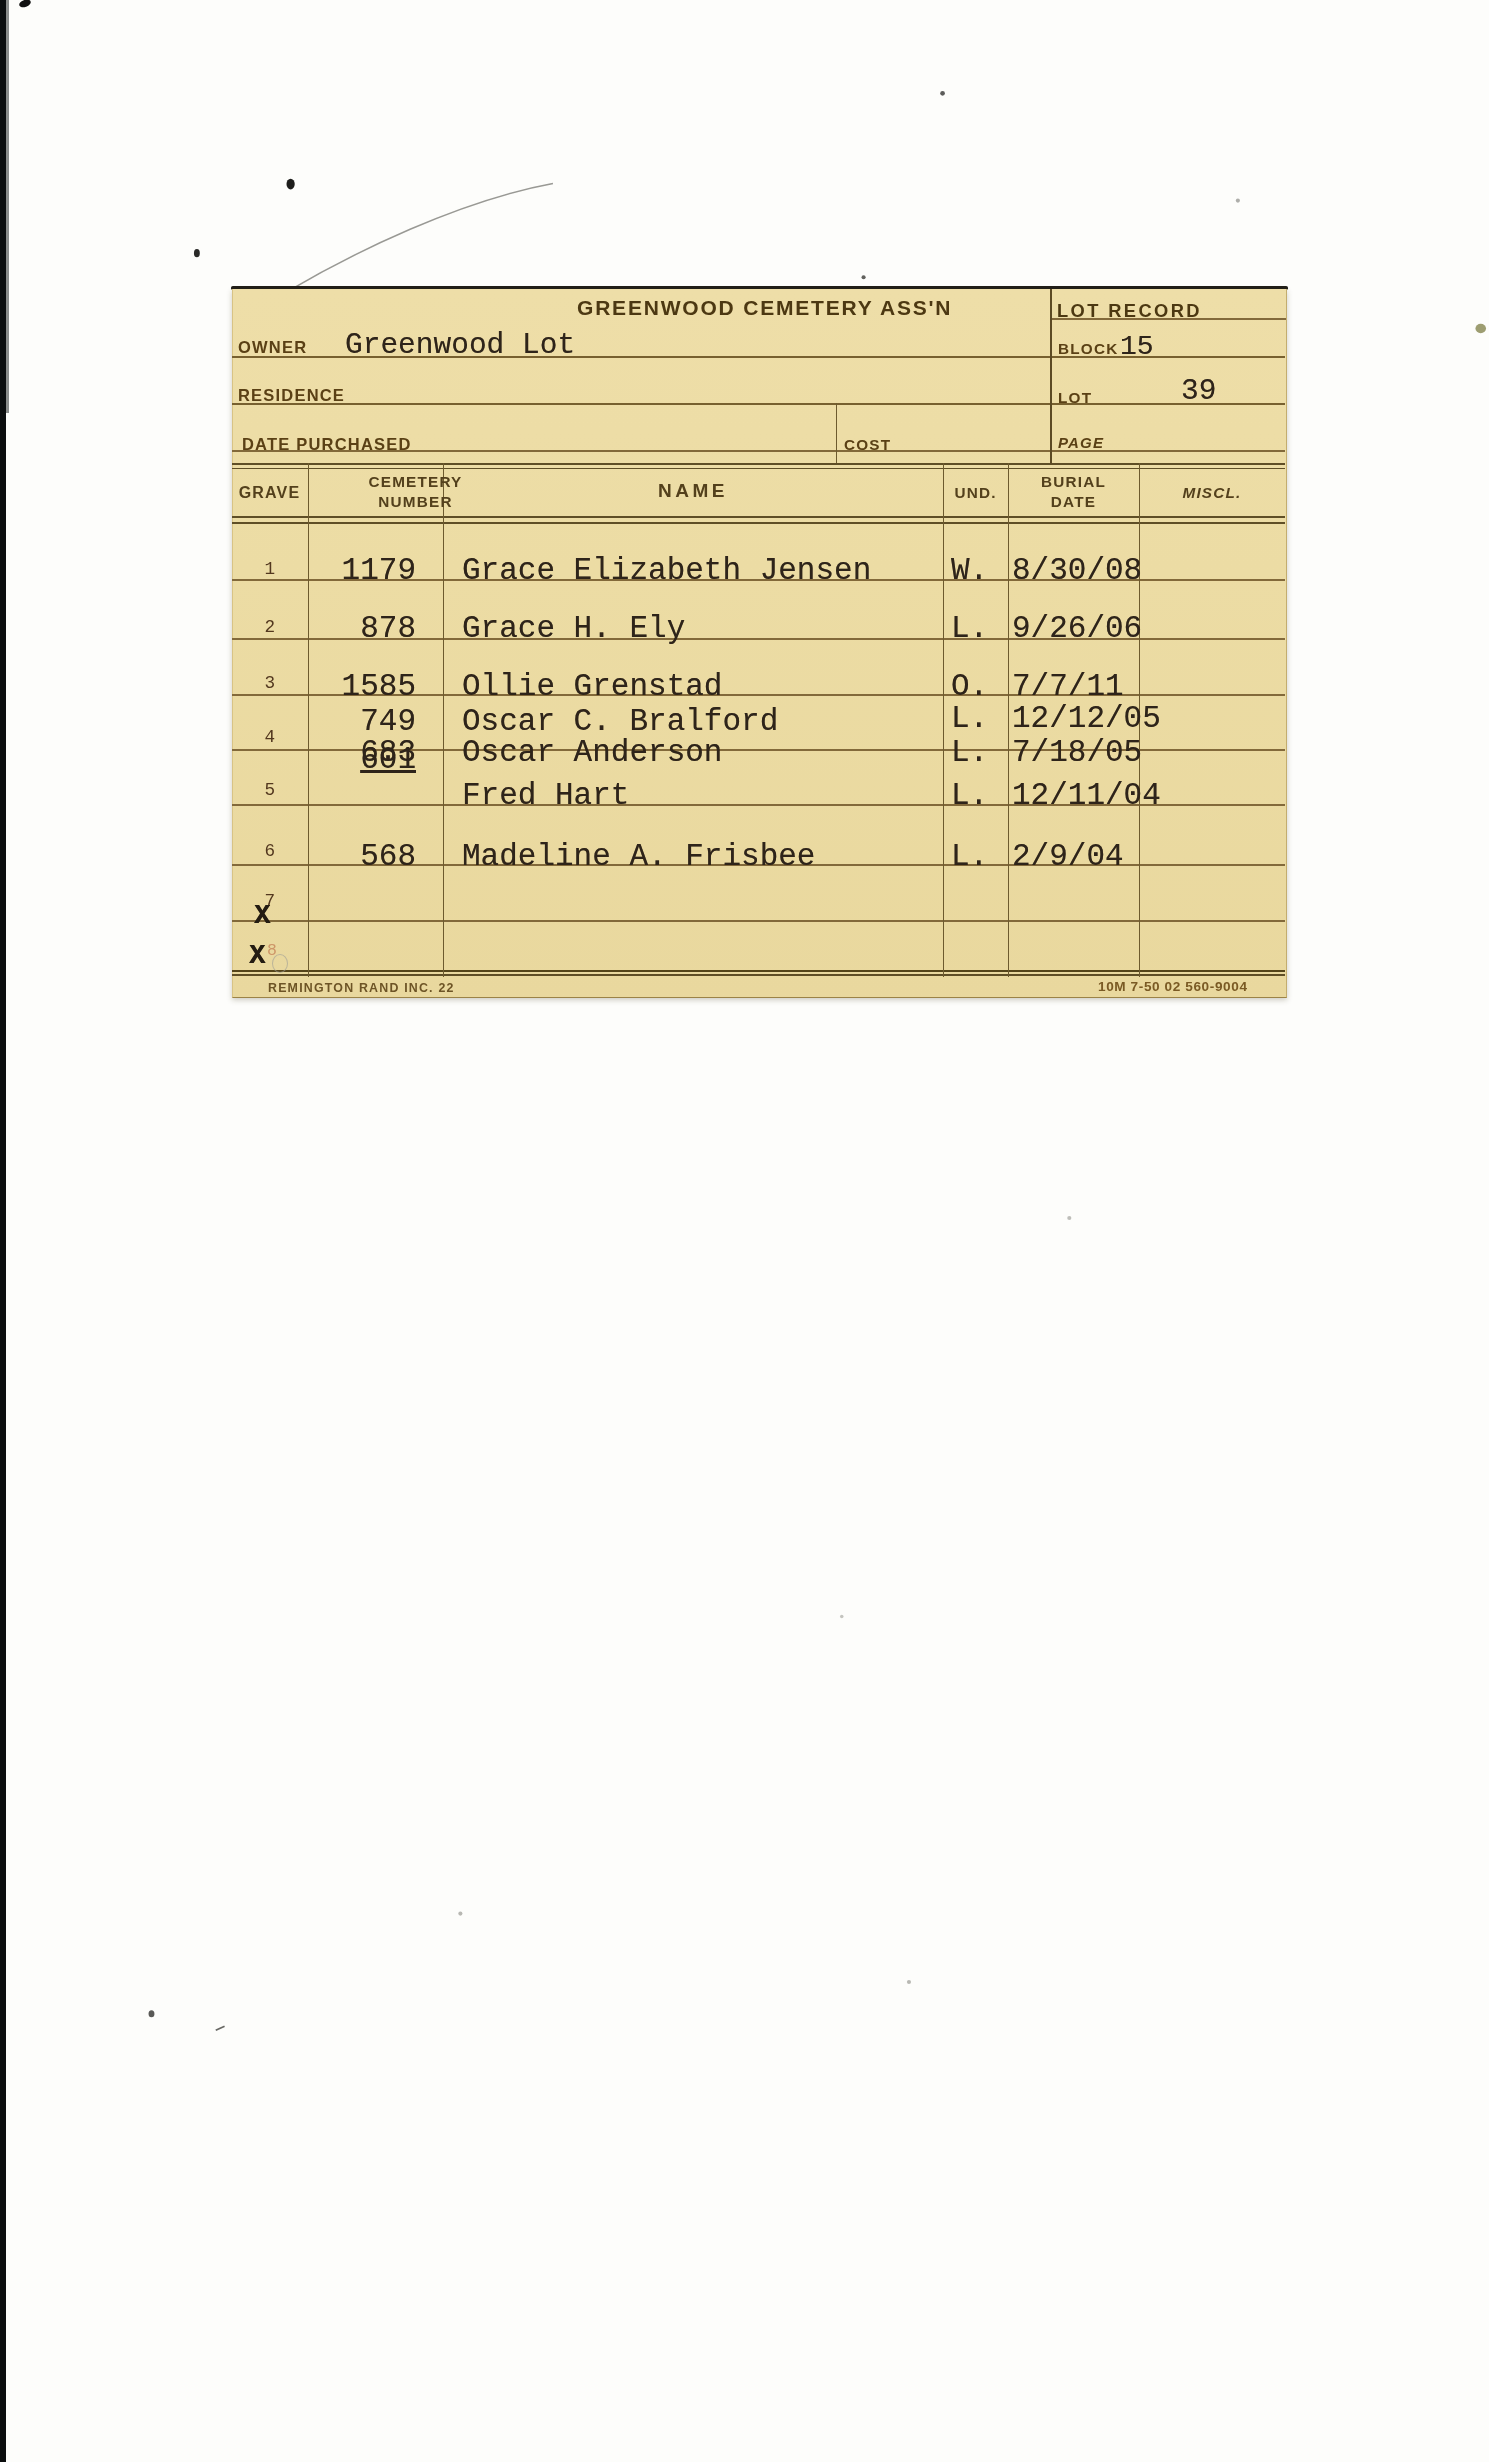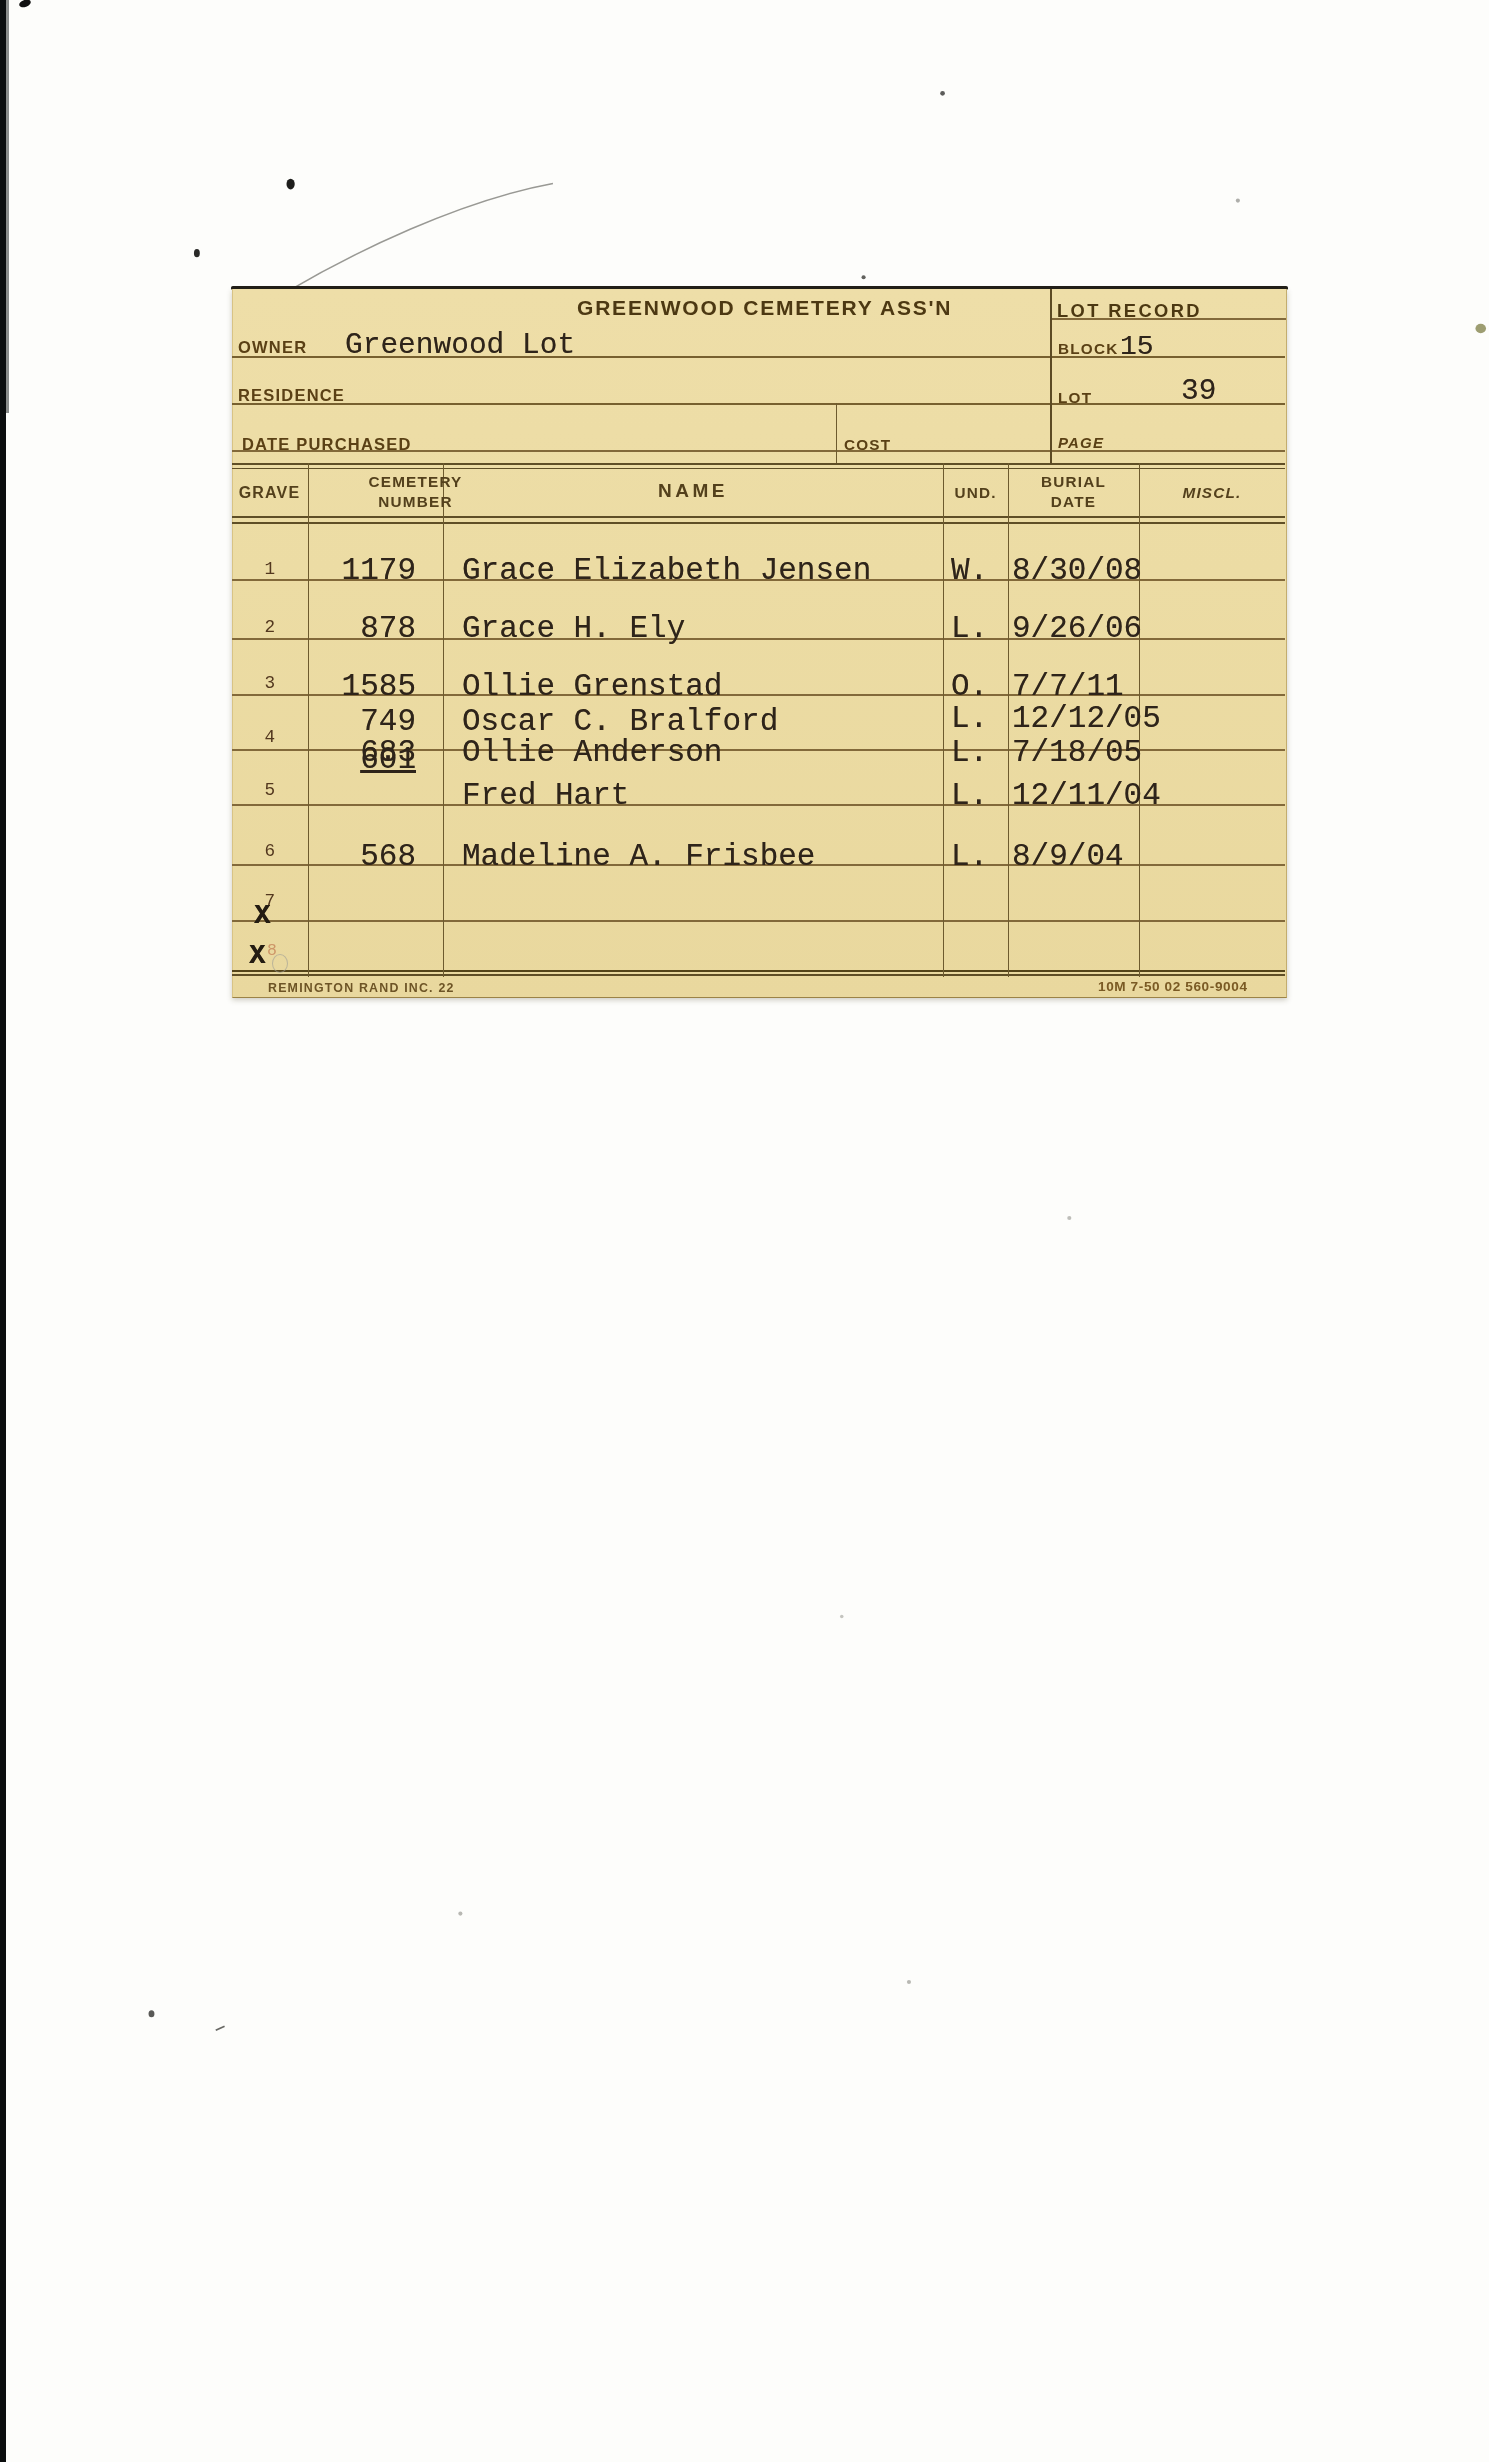--- a/index.html
+++ b/index.html
@@ -149,29 +149,29 @@
 <div class="typed" style="left:462px;top:671px;">Ollie Grenstad</div>
 <div class="typed" style="left:951px;top:671px;">O.</div>
 <div class="typed" style="left:1012px;top:671px;">7/7/11</div>
 
 <div class="typed num" style="left:307px;top:706px;">749</div>
 <div class="typed" style="left:462px;top:706px;">Oscar C. Bralford</div>
 <div class="typed" style="left:951px;top:703px;">L.</div>
 <div class="typed" style="left:1012px;top:703px;">12/12/05</div>
 
 <div class="typed num" style="left:307px;top:737px;">683</div>
-<div class="typed" style="left:462px;top:737px;">Ollie Anderson</div>
+<div class="typed" style="left:462px;top:737px;">Oscar Anderson</div>
 <div class="typed" style="left:951px;top:737px;">L.</div>
 <div class="typed" style="left:1012px;top:737px;">7/18/05</div>
 
 <div class="typed num" style="left:307px;top:744px;text-decoration:underline;">601</div>
 <div class="typed" style="left:462px;top:780px;">Fred Hart</div>
 <div class="typed" style="left:951px;top:780px;">L.</div>
 <div class="typed" style="left:1012px;top:780px;">12/11/04</div>
 
 <div class="typed num" style="left:307px;top:841px;">568</div>
 <div class="typed" style="left:462px;top:841px;">Madeline A. Frisbee</div>
 <div class="typed" style="left:951px;top:841px;">L.</div>
-<div class="typed" style="left:1012px;top:841px;">8/9/04</div>
+<div class="typed" style="left:1012px;top:841px;">2/9/04</div>
 
 <div class="footprint" style="left:268px;top:981px;font-size:12.4px;letter-spacing:1.2px;">REMINGTON RAND INC. 22</div>
 <div class="footprint" style="left:1098px;top:979px;font-size:13.6px;letter-spacing:0.6px;color:#7a5a24;">10M 7-50 02 560-9004</div>
 
 
 </body></html>

